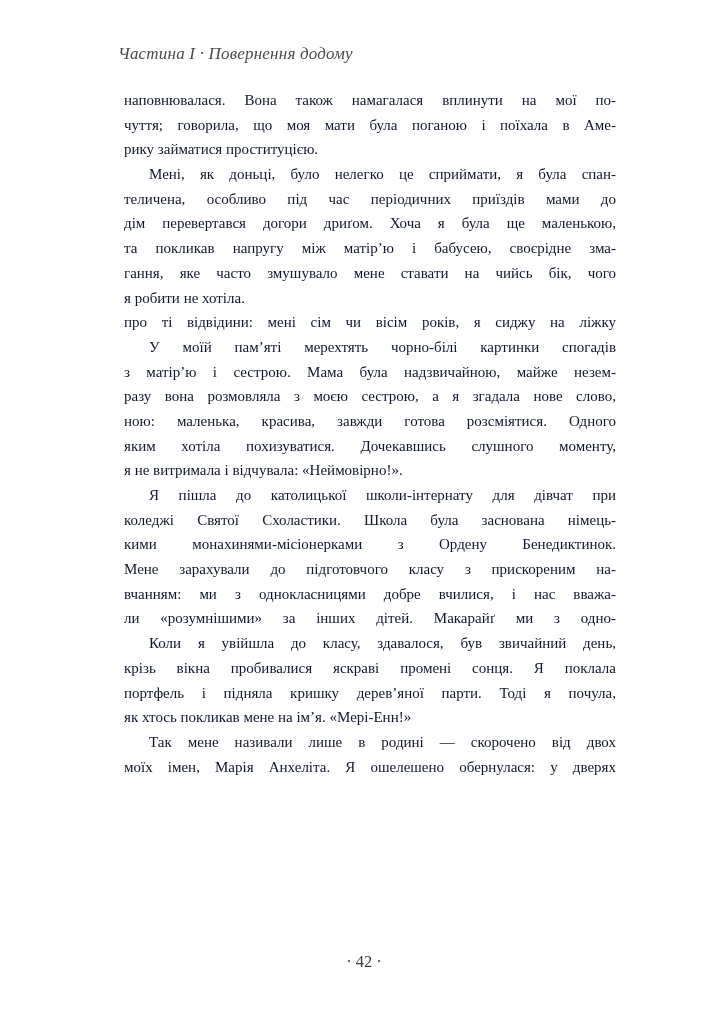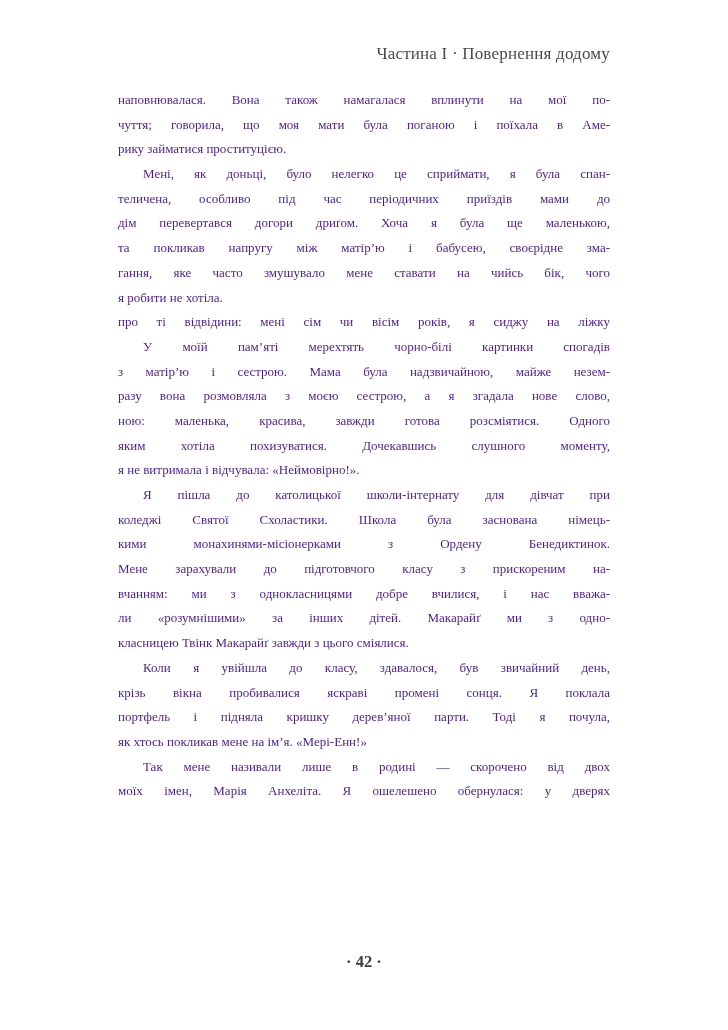--- a/index.html
+++ b/index.html
@@ -13,32 +13,33 @@
     height: 1030px;
     background: #ffffff;
     overflow: hidden;
     font-family: "Liberation Serif", "DejaVu Serif", serif;
   }
   .running-header {
     position: absolute;
     top: 44px;
     left: 118px;
     width: 492px;
-    text-align: right;
+    text-align: left;
+    font-style: italic;
     font-size: 17px;
     letter-spacing: 0.2px;
     color: #4a4a4a;
   }
   .text-block {
     position: absolute;
     top: 88px;
-    left: 118px;
+    left: 124px;
     width: 492px;
-    color: #4c1d95;
-    font-size: 13px;
+    color: #0f172a;
+    font-size: 15px;
   }
   .para {
     margin: 0;
     padding: 0;
   }
   .line {
     height: 24.7px;
     line-height: 24.7px;
     text-align: justify;
     text-align-last: justify;
@@ -53,21 +54,20 @@
   }
   .page-number {
     position: absolute;
     top: 952px;
     left: 118px;
     width: 492px;
     text-align: center;
     font-size: 16.5px;
     color: #3b3b3b;
     font-variant-numeric: oldstyle-nums;
-    font-weight: bold;
   }
 </style>
 </head>
 <body>
 
 <div class="page">
   <div class="running-header">Частина I · Повернення додому</div>
 
   <div class="text-block" id="text-block">
       <div class="para">
@@ -92,21 +92,20 @@
         <div class="line">яким хотіла похизуватися. Дочекавшись слушного моменту,</div>
         <div class="line last-line">я не витримала і відчувала: «Неймовірно!».</div>
       </div>
       <div class="para">
         <div class="line indented">Я пішла до католицької школи-інтернату для дівчат при</div>
         <div class="line">коледжі Святої Схоластики. Школа була заснована німець-</div>
         <div class="line">кими монахинями-місіонерками з Ордену Бенедиктинок.</div>
         <div class="line">Мене зарахували до підготовчого класу з прискореним на-</div>
         <div class="line">вчанням: ми з однокласницями добре вчилися, і нас вважа-</div>
         <div class="line">ли «розумнішими» за інших дітей. Макарайґ ми з одно-</div>
-        <div class="line last-line">класницею Твінк Макарайґ завжди з цього сміялися.</div>
       </div>
       <div class="para">
         <div class="line indented">Коли я увійшла до класу, здавалося, був звичайний день,</div>
         <div class="line">крізь вікна пробивалися яскраві промені сонця. Я поклала</div>
         <div class="line">портфель і підняла кришку дерев’яної парти. Тоді я почула,</div>
         <div class="line last-line">як хтось покликав мене на ім’я. «Мері-Енн!»</div>
       </div>
       <div class="para">
         <div class="line indented">Так мене називали лише в родині — скорочено від двох</div>
         <div class="line">моїх імен, Марія Анхеліта. Я ошелешено обернулася: у дверях</div>

